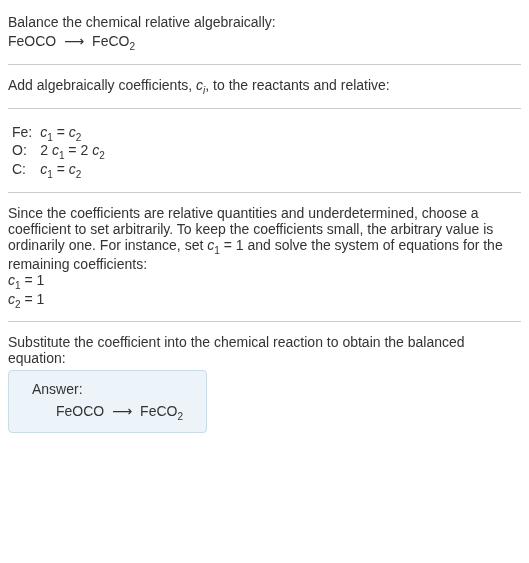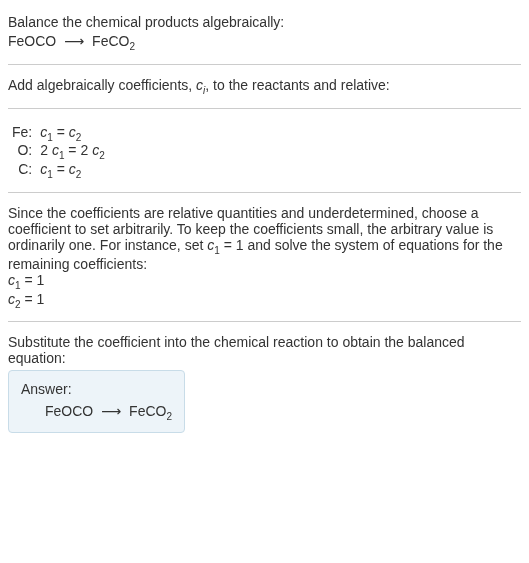--- a/index.html
+++ b/index.html
@@ -35,45 +35,44 @@
     }
     .atoms-table {
       margin-top: 3px;
       border-collapse: collapse;
     }
     .atoms-table td {
       padding: 0 4px;
       vertical-align: top;
     }
     .atoms-table td:first-child {
-      text-align: right;
     }
     .answer-box {
       display: inline-block;
       background: #edf4f9;
       border: 1px solid #c8dce8;
       border-radius: 4px;
-      padding: 10px 12px;
+      padding: 10px 23px;
       margin-top: 4px;
     }
     .answer-label {
       margin-bottom: 6px;
     }
     .answer-eq {
       padding-left: 24px;
     }
     .italic {
       font-style: italic;
     }
   </style>
 </head>
 <body>
 
 <div class="section">
-  <div>Balance the chemical products algebraically:</div>
+  <div>Balance the chemical relative algebraically:</div>
   <div class="equation">
     <span>FeOCO</span>
     <span class="arrow">⟶</span>
     <span>FeCO</span><span class="sub">2</span>
   </div>
 </div>
 
 <hr>
 
 <div class="section">

